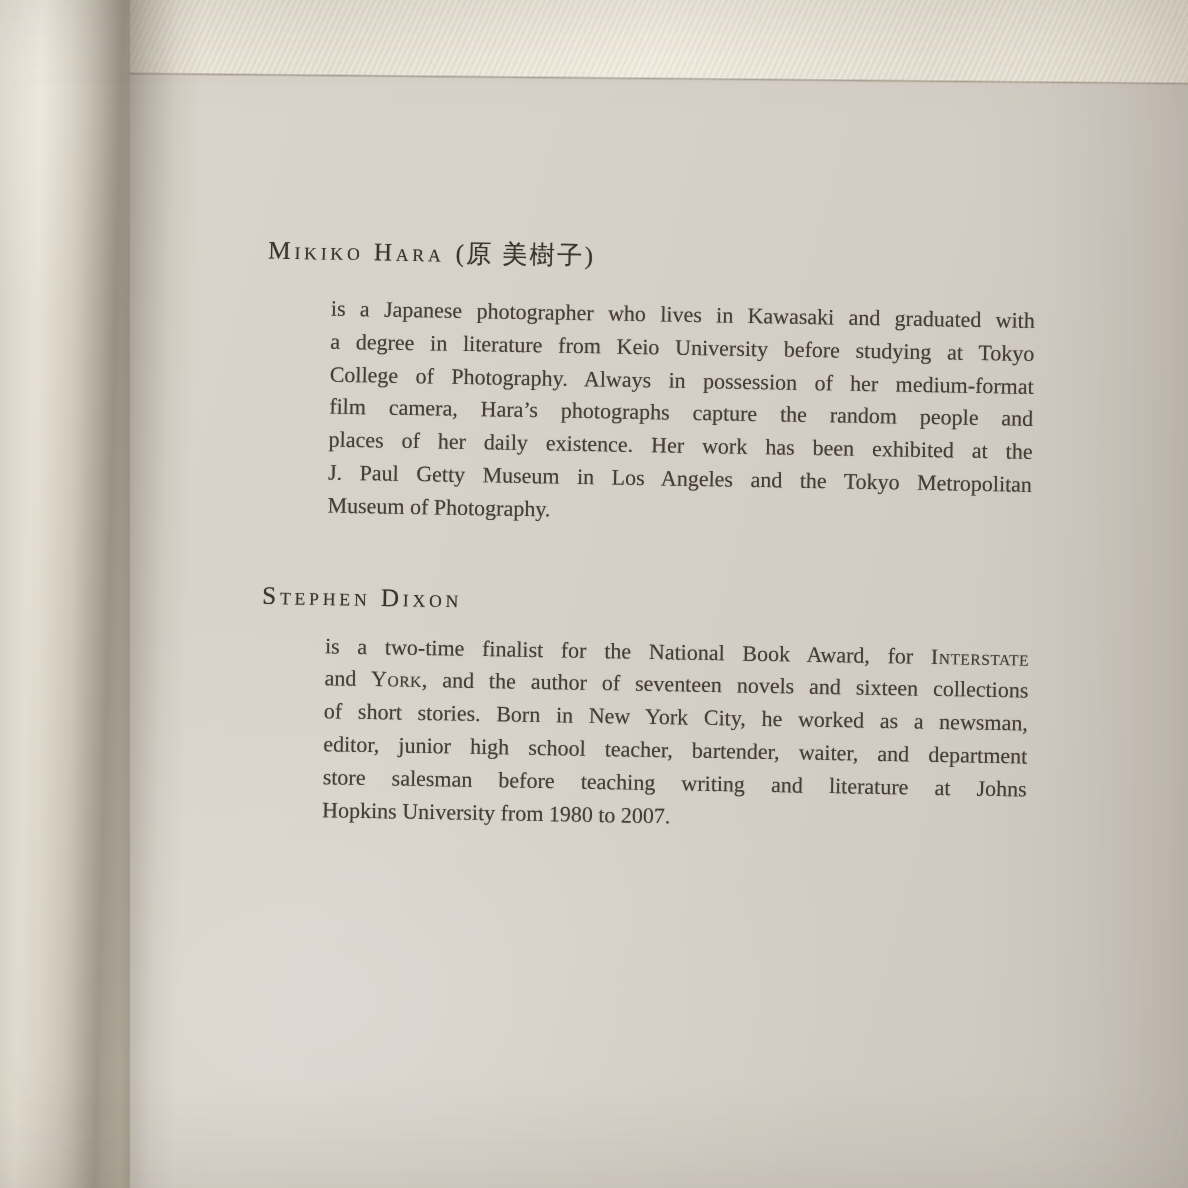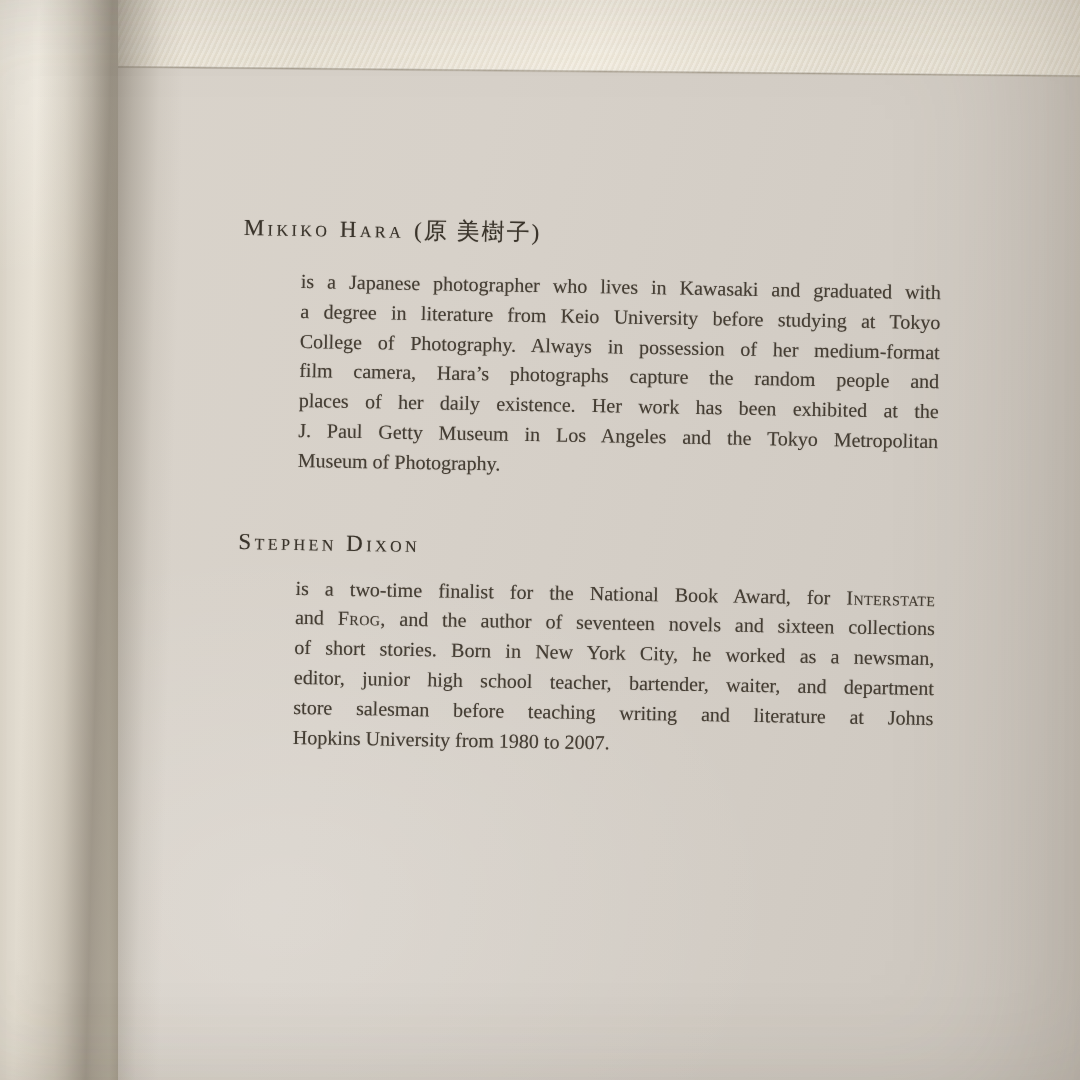--- a/index.html
+++ b/index.html
@@ -115,21 +115,21 @@
           <div class="bio-line last"><span>Museum of Photography.</span></div>
         </div>
     </section>
 
     <section class="entry-2">
       <h2>
         <span>Stephen Dixon</span>
       </h2>
       <div class="bio">
           <div class="bio-line"><span>is a two-time finalist for the National Book Award, for </span><span class="sc">Interstate</span></div>
-          <div class="bio-line"><span>and </span><span class="sc">Frog</span><span>, and the author of seventeen novels and sixteen collections</span></div>
+          <div class="bio-line"><span>and </span><span class="sc">York</span><span>, and the author of seventeen novels and sixteen collections</span></div>
           <div class="bio-line"><span>of short stories. Born in New York City, he worked as a newsman,</span></div>
           <div class="bio-line"><span>editor, junior high school teacher, bartender, waiter, and department</span></div>
           <div class="bio-line"><span>store salesman before teaching writing and literature at Johns</span></div>
           <div class="bio-line last"><span>Hopkins University from 1980 to 2007.</span></div>
         </div>
     </section>
   </div>
 
   <div class="vignette"></div>
 </div>

